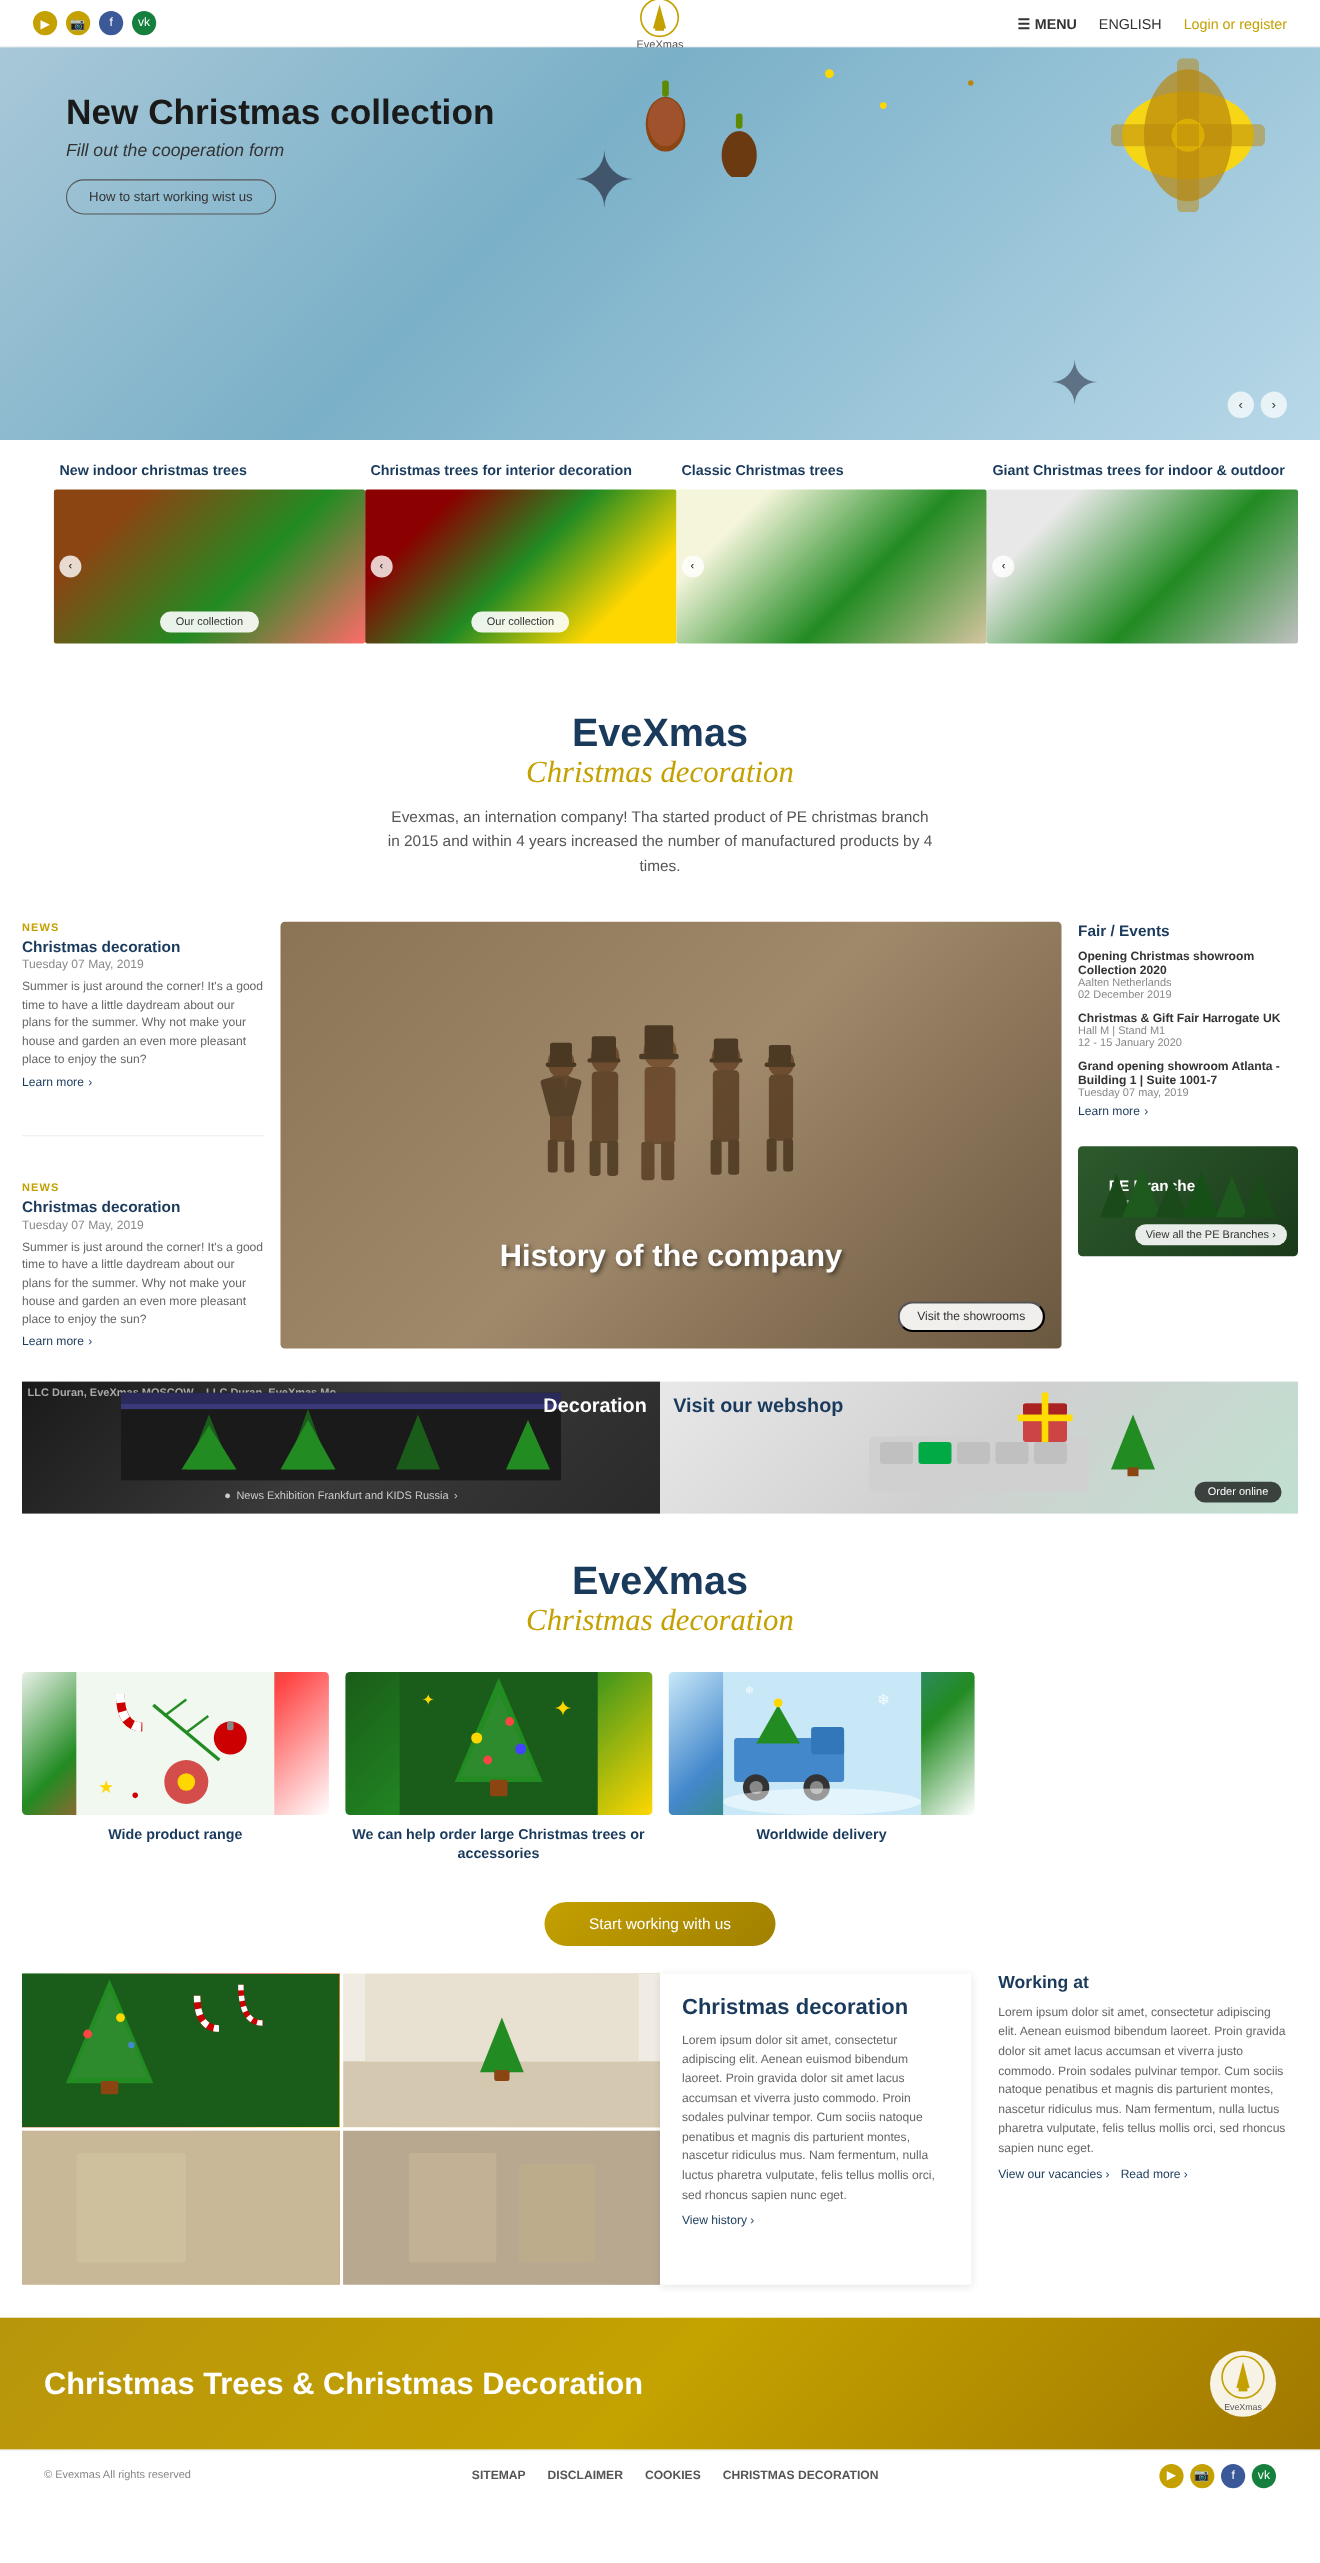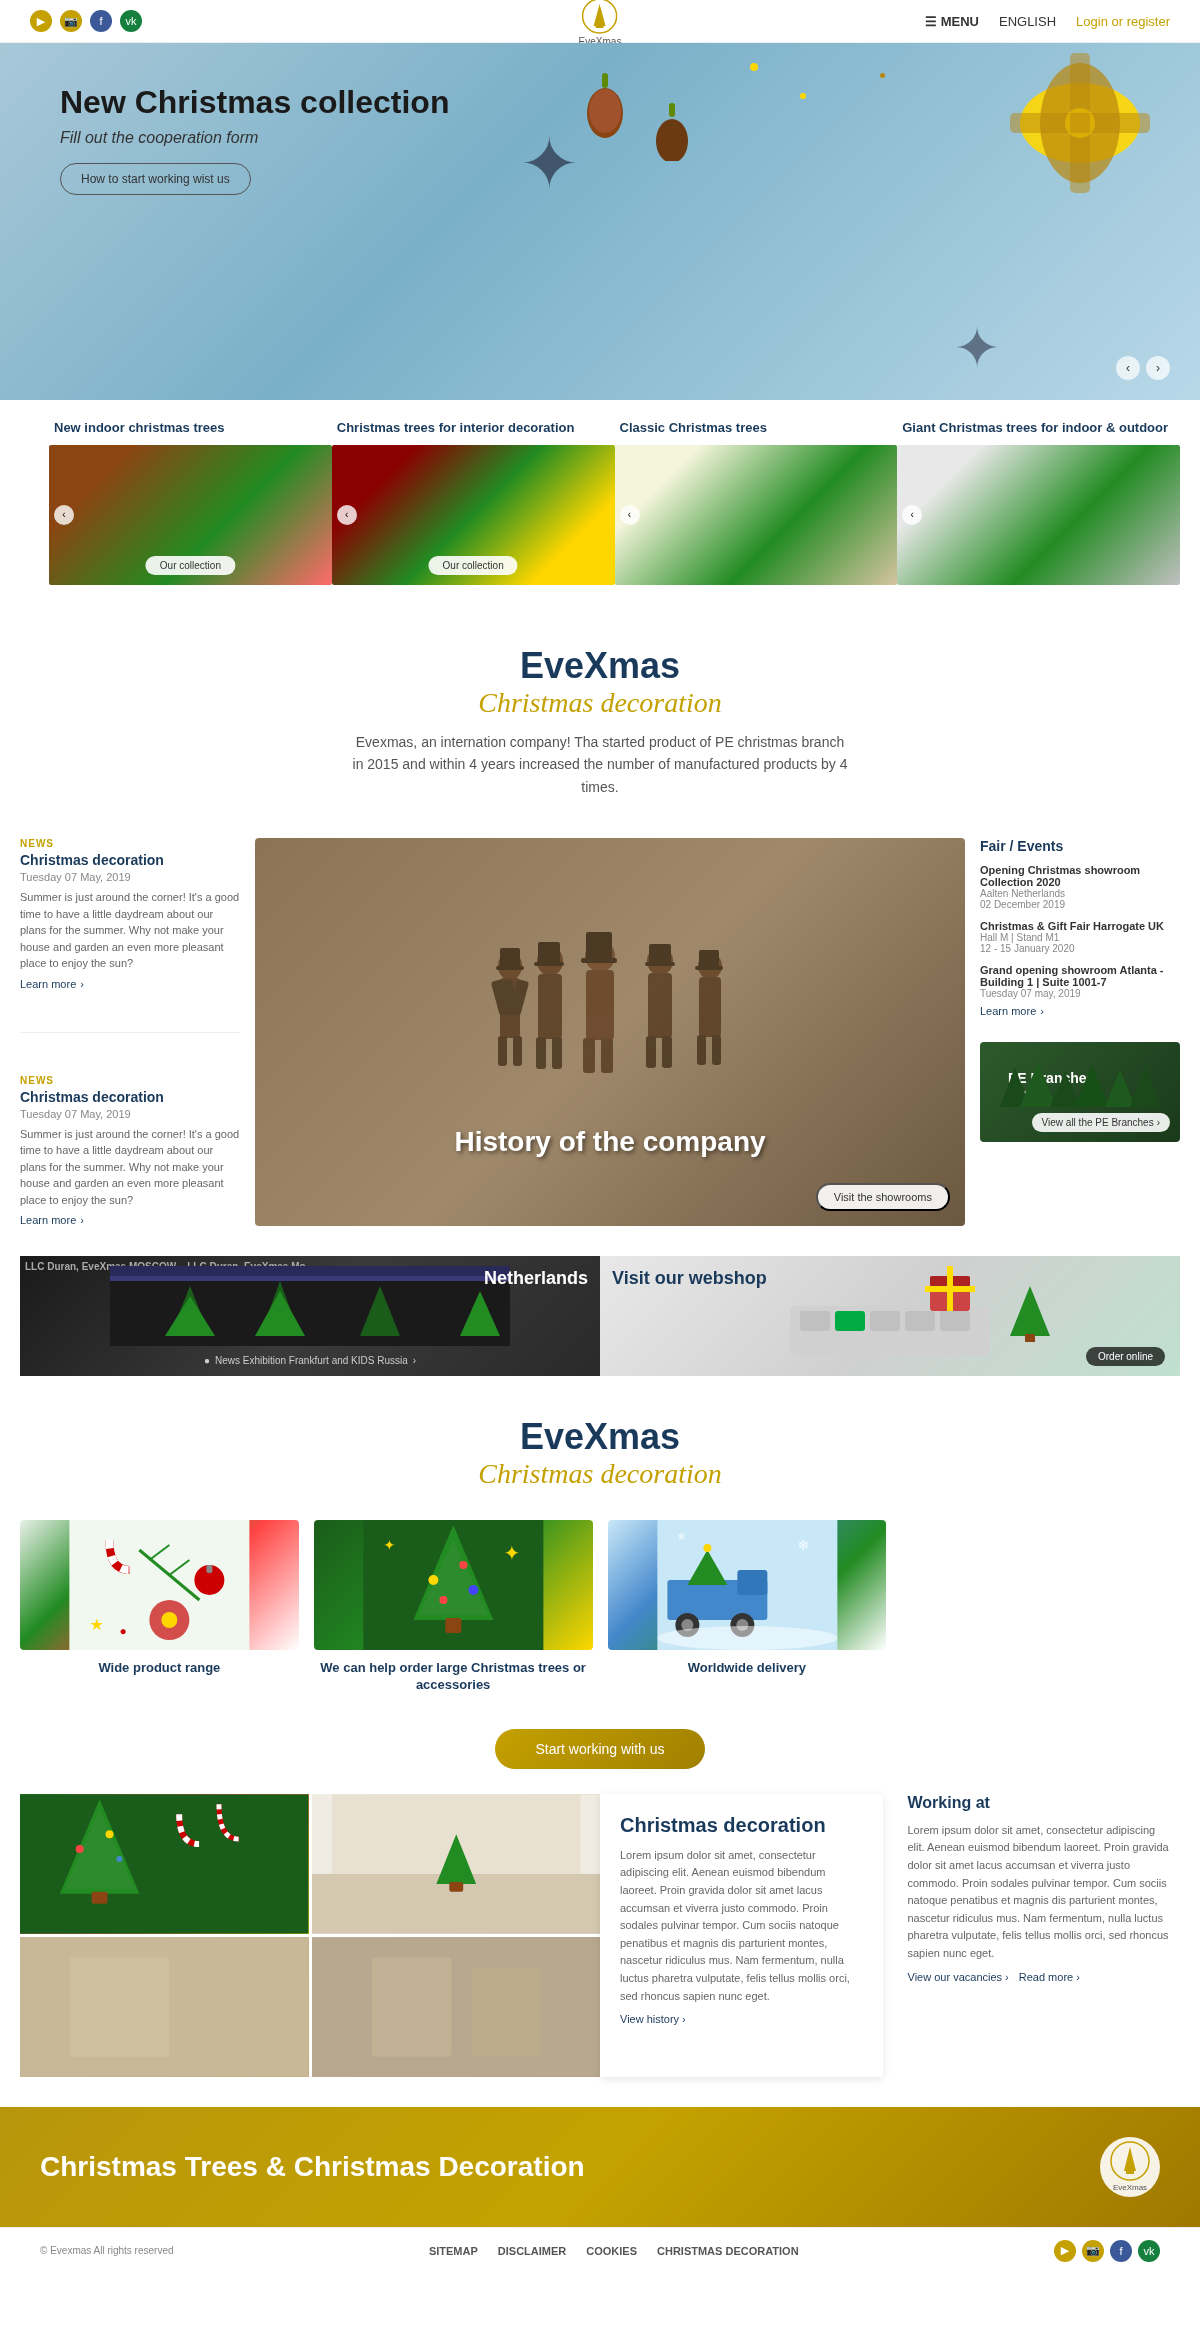--- a/index.html
+++ b/index.html
@@ -559,21 +559,21 @@
         <polygon points="60,70 80,20 100,70" fill="#1a5c1a"></polygon>
         <polygon points="55,70 80,30 105,70" fill="#228B22"></polygon>
         <polygon points="150,70 170,15 190,70" fill="#1a5c1a"></polygon>
         <polygon points="145,70 170,25 195,70" fill="#228B22"></polygon>
         <polygon points="250,70 270,20 290,70" fill="#1a5c1a"></polygon>
         <polygon points="350,70 370,25 390,70" fill="#228B22"></polygon>
         <rect x="0" y="0" width="400" height="10" fill="#2a2a5a"></rect>
         <rect x="0" y="10" width="400" height="5" fill="#3a3a7a"></rect>
       </svg>
     </div>
-    <div class="banner-title">Netherlands</div>
+    <div class="banner-title">Decoration</div>
     <div class="banner-subtitle">
       <span>●</span>
       <span>News Exhibition Frankfurt and KIDS Russia</span>
       <span>›</span>
     </div>
   </div>
   <div class="banner-item banner-webshop">
 
     <div style="position:absolute;inset:0;overflow:hidden;">
       <svg width="100%" height="120" viewBox="0 0 400 120" style="position:absolute;bottom:0">

